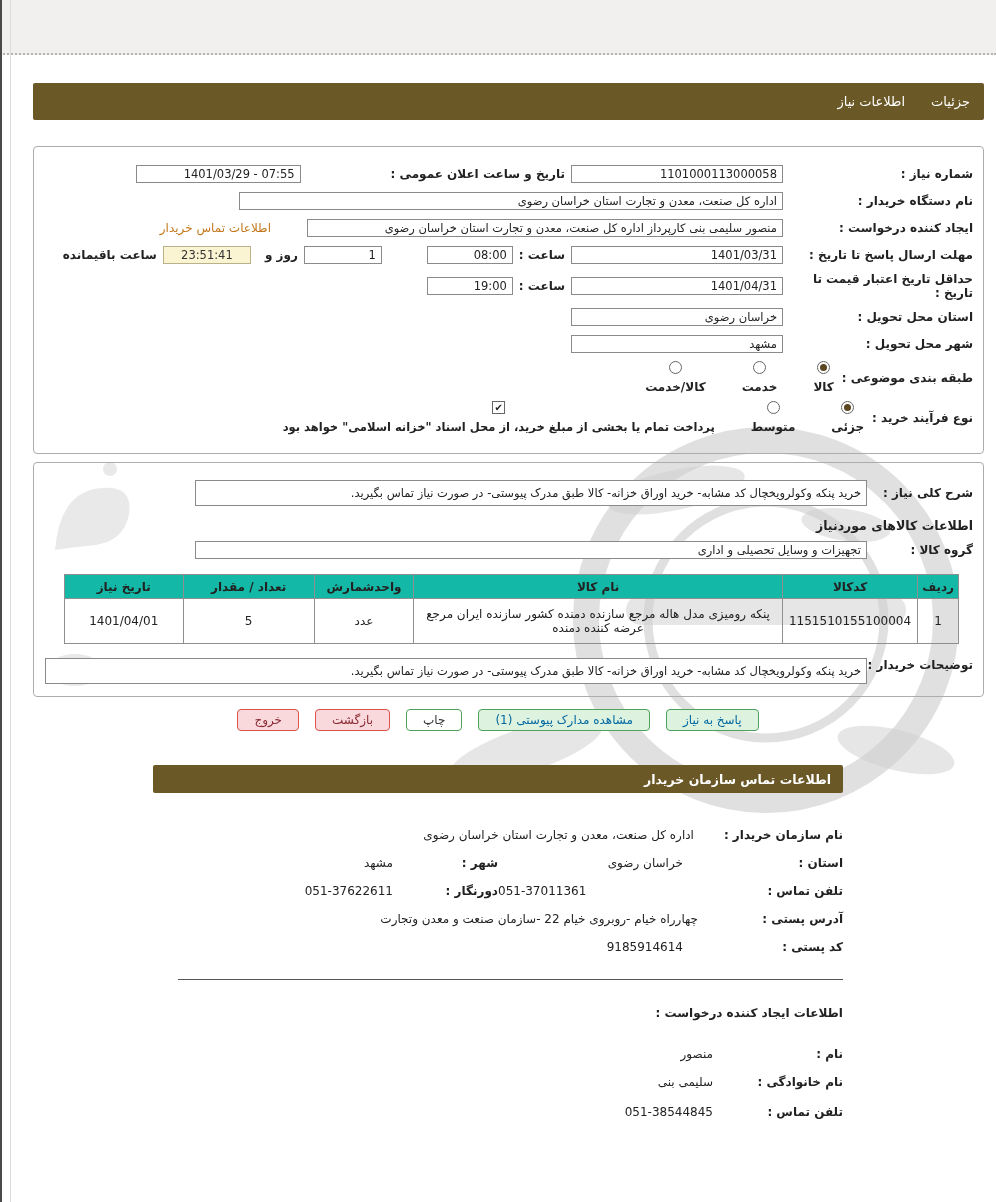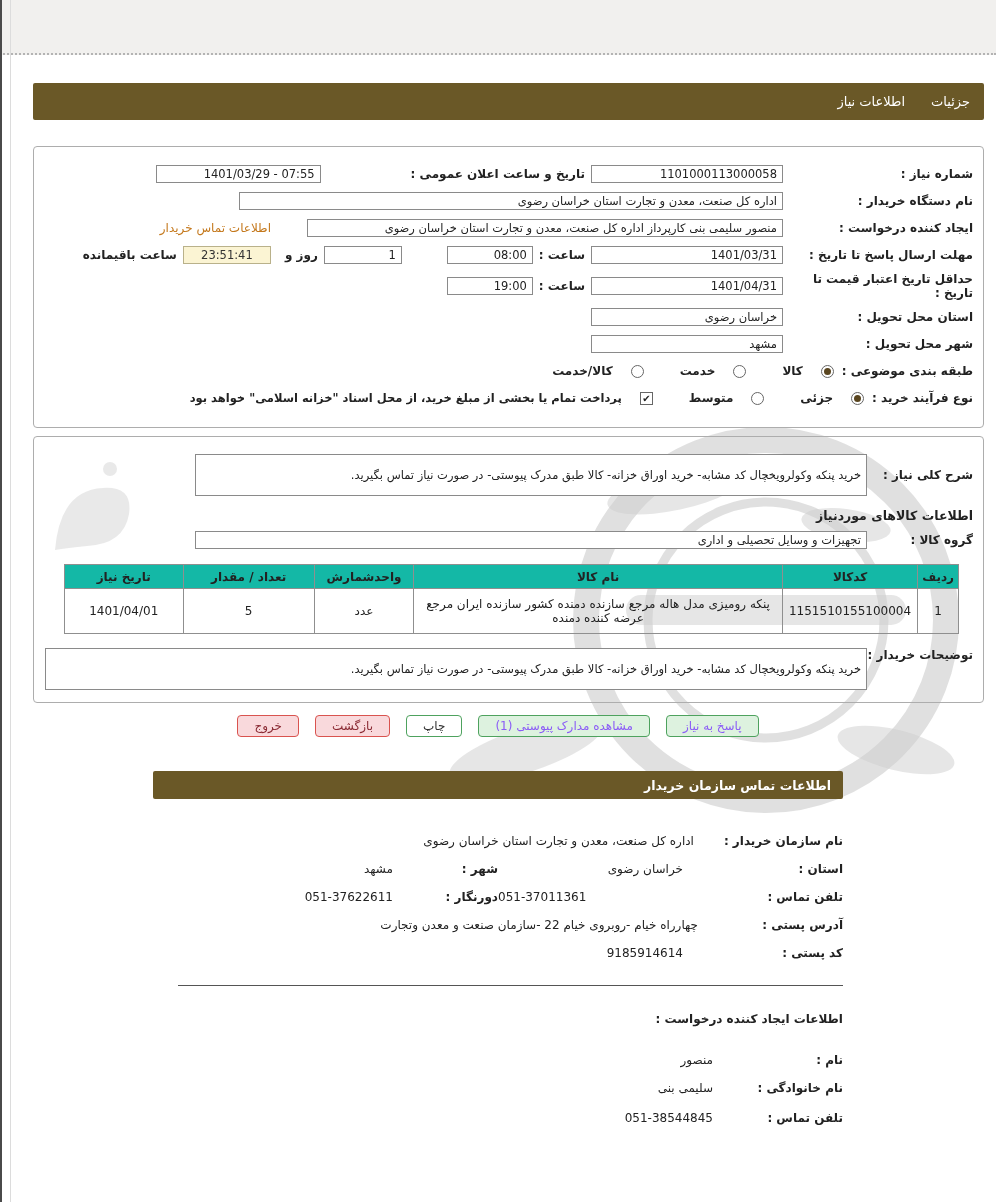--- a/index.html
+++ b/index.html
@@ -37,30 +37,30 @@
   .flabel.wrap { white-space:normal; }
   .flabel-auto { font-weight:bold; white-space:nowrap; margin-left:8px; }
   .flabel2 { flex:0 0 106px; font-weight:bold; white-space:nowrap; }
   .flabel2.wrap2 { white-space:normal; }
 
   .ibox {
     border:1px solid #8a8a8a; background:#fff; height:18px;
     display:flex; align-items:center; padding:0 5px; font-size:11.5px;
     white-space:nowrap; overflow:hidden;
   }
-  .h26 { height:42px; }
-  .w180{width:192px} .w165{width:165px} .w86{width:86px} .w78{width:78px}
+  .h26 { height:26px; }
+  .w180{width:212px} .w165{width:165px} .w86{width:86px} .w78{width:78px}
   .w544{width:544px} .w464{width:476px} .w672{width:672px} .w822{width:822px}
   .gap8{margin-right:8px} .gap36{margin-right:36px}
   .gap45{margin-right:45px} .gap135{margin-right:84px}
   .inline-label { font-weight:bold; margin:0 6px; white-space:nowrap; }
   .yellow { background:#fbf4d3; border:1px solid #b9b18a; width:88px; justify-content:center; color:#333; }
   .link { color:#c4781c; margin-right:36px; white-space:nowrap; cursor:pointer; }
 
-  .radio-item, .check-item { display:flex; align-items:center; gap:18px; cursor:pointer; }
+  .radio-item, .check-item { display:flex; align-items:center; gap:6px; cursor:pointer;flex-direction:column; }
   .radio {
     width:13px; height:13px; border:1px solid #666; border-radius:50%;
     background:#fff; flex:0 0 13px;
   }
   .radio.checked { display:flex; align-items:center; justify-content:center; }
   .radio.checked::after { content:''; width:7px; height:7px; border-radius:50%; background:#5a4620; }
   .checkbox {
     width:13px; height:13px; border:1px solid #666; background:#fff; flex:0 0 13px;
     display:flex; align-items:center; justify-content:center; font-size:10px; color:#222;
   }
@@ -75,21 +75,21 @@
   table.goods th { background:#14b8a6; height:24px; font-size:12px; padding:2px 4px; }
   table.goods td { background:transparent; font-size:12px; padding:8px 6px;margin-top:20px; }
 
   .notes-row { display:flex; align-items:flex-start; margin-top:14px; }
 
   .actions { display:flex; justify-content:center; gap:16px; margin-top:12px; position:relative; z-index:1; }
   .btn {
     height:22px; padding:0 16px; border-radius:4px; font-size:12px;
     font-family:inherit; cursor:pointer; display:flex; align-items:center; white-space:nowrap;
   }
-  .btn.green   { background:#ddf2df; border:1px solid #4ea25e; color:#8b5cf6; }
+  .btn.green   { background:#ddf2df; border:1px solid #4ea25e; color:#0369a1; }
   .btn.outline-green { background:#ffffff; border:1px solid #4ea25e; color:#333; }
   .btn.pink    { background:#f9d9dc; border:1px solid #d9534f; color:#8a2a33; }
 
   .contact { width:690px; margin:34px auto 0; position:relative; z-index:1; }
   .crow { display:flex; align-items:flex-start; margin-bottom:12px; line-height:16px; }
   .clabel { flex:0 0 115px; font-weight:bold; white-space:nowrap; }
   .clabel2 { flex:0 0 90px; font-weight:bold; white-space:nowrap; }
   .cval { white-space:nowrap; }
   .wv185 { width:185px; } .ind15{margin-right:15px} .ind30{margin-right:30px} .ind45{margin-right:45px}
   .rule { width:665px; height:1px; background:#555; margin:24px 0 26px; }

